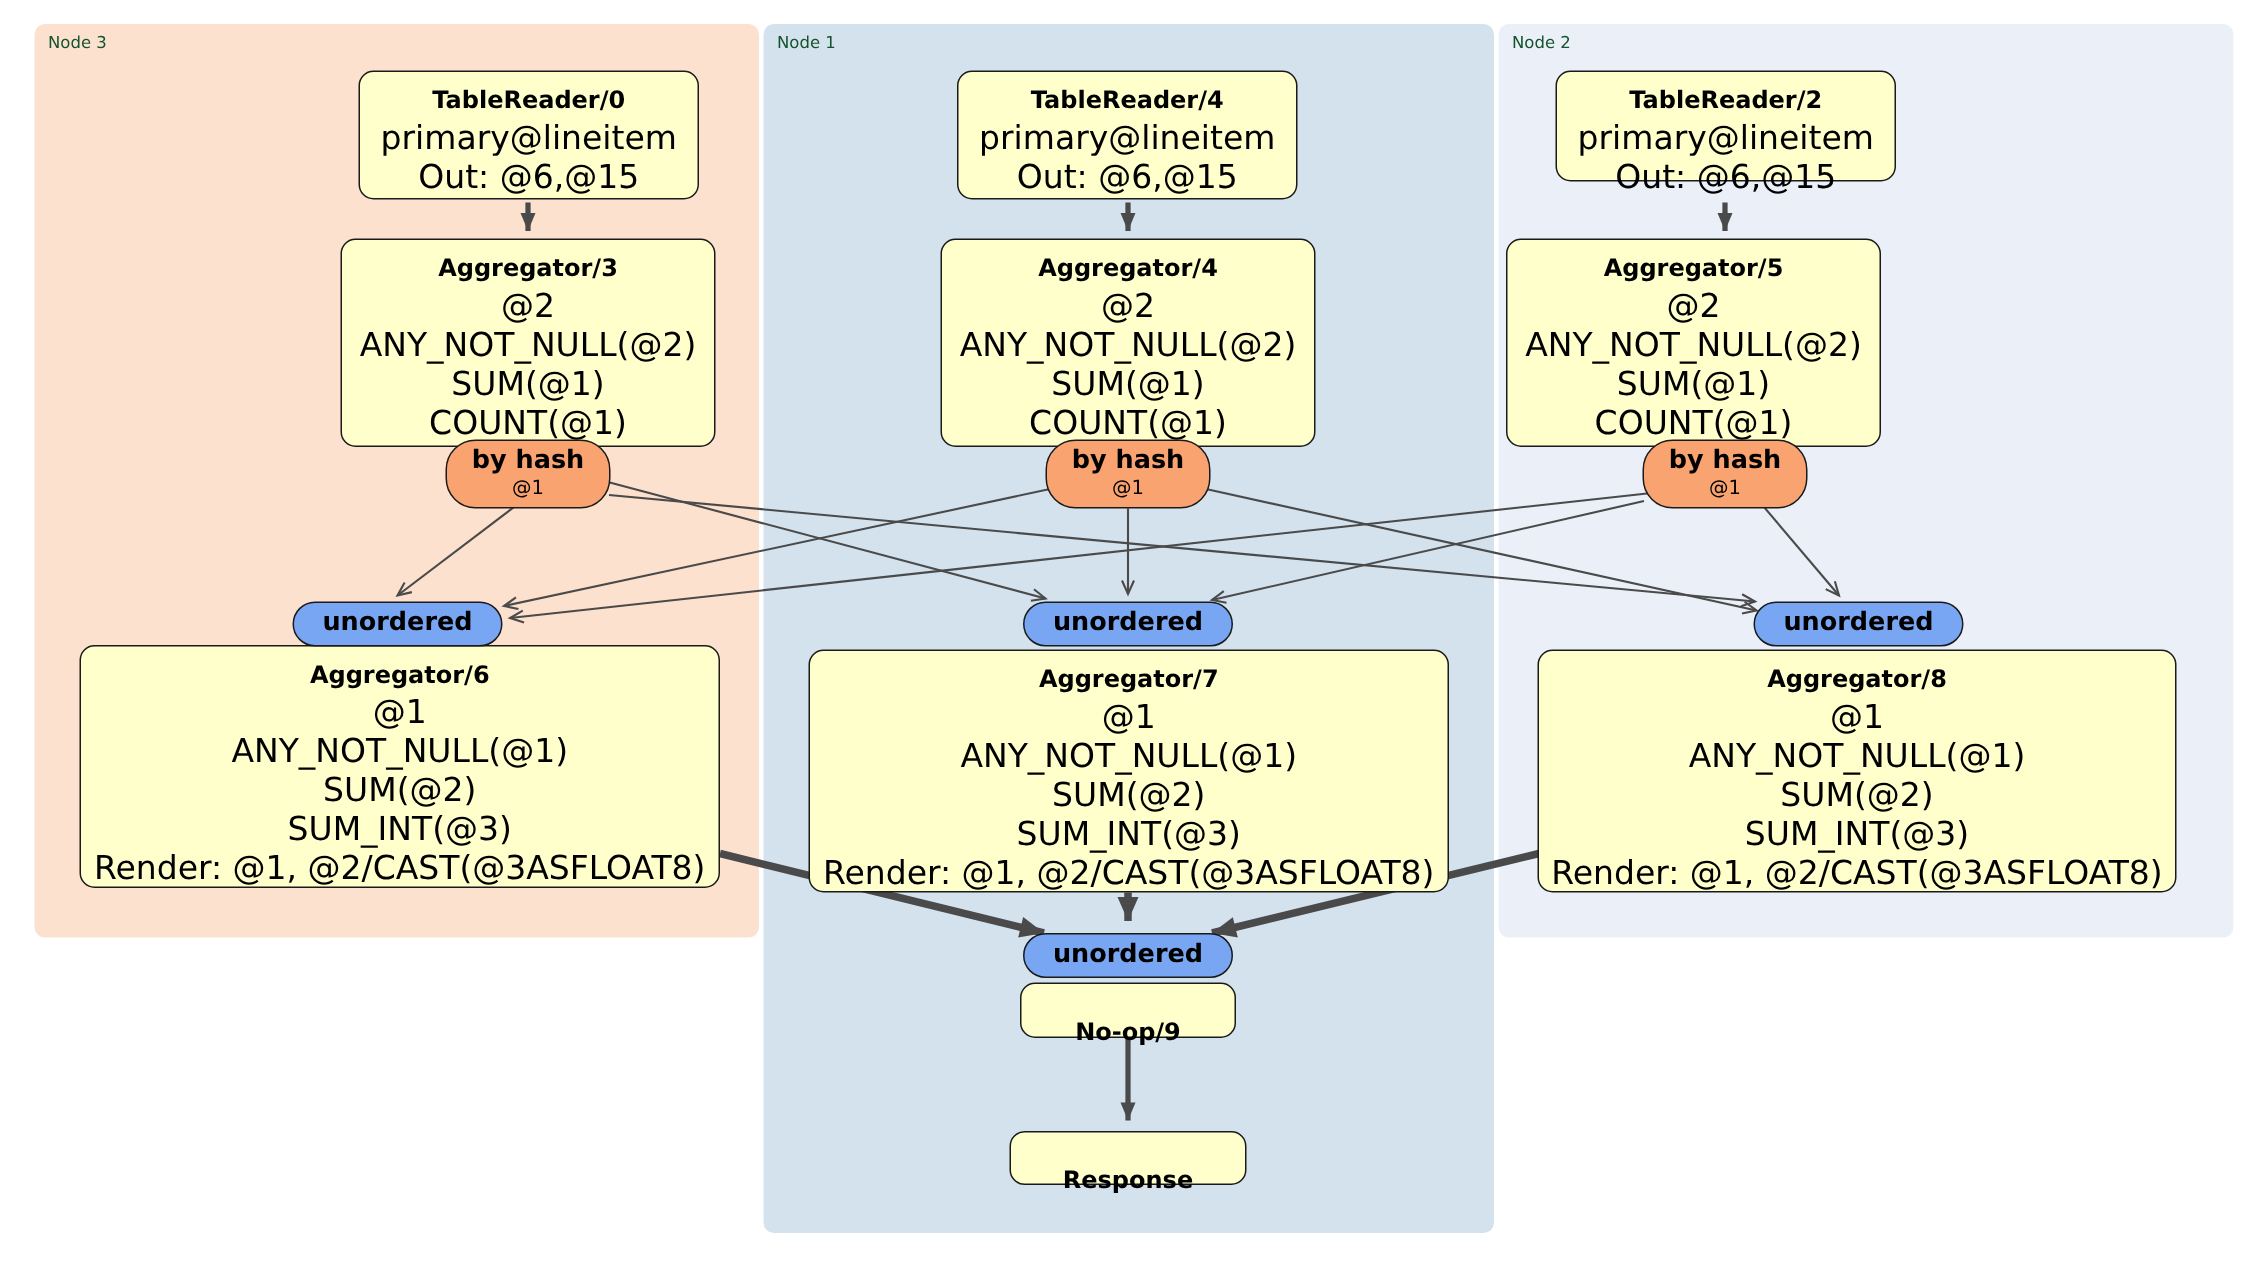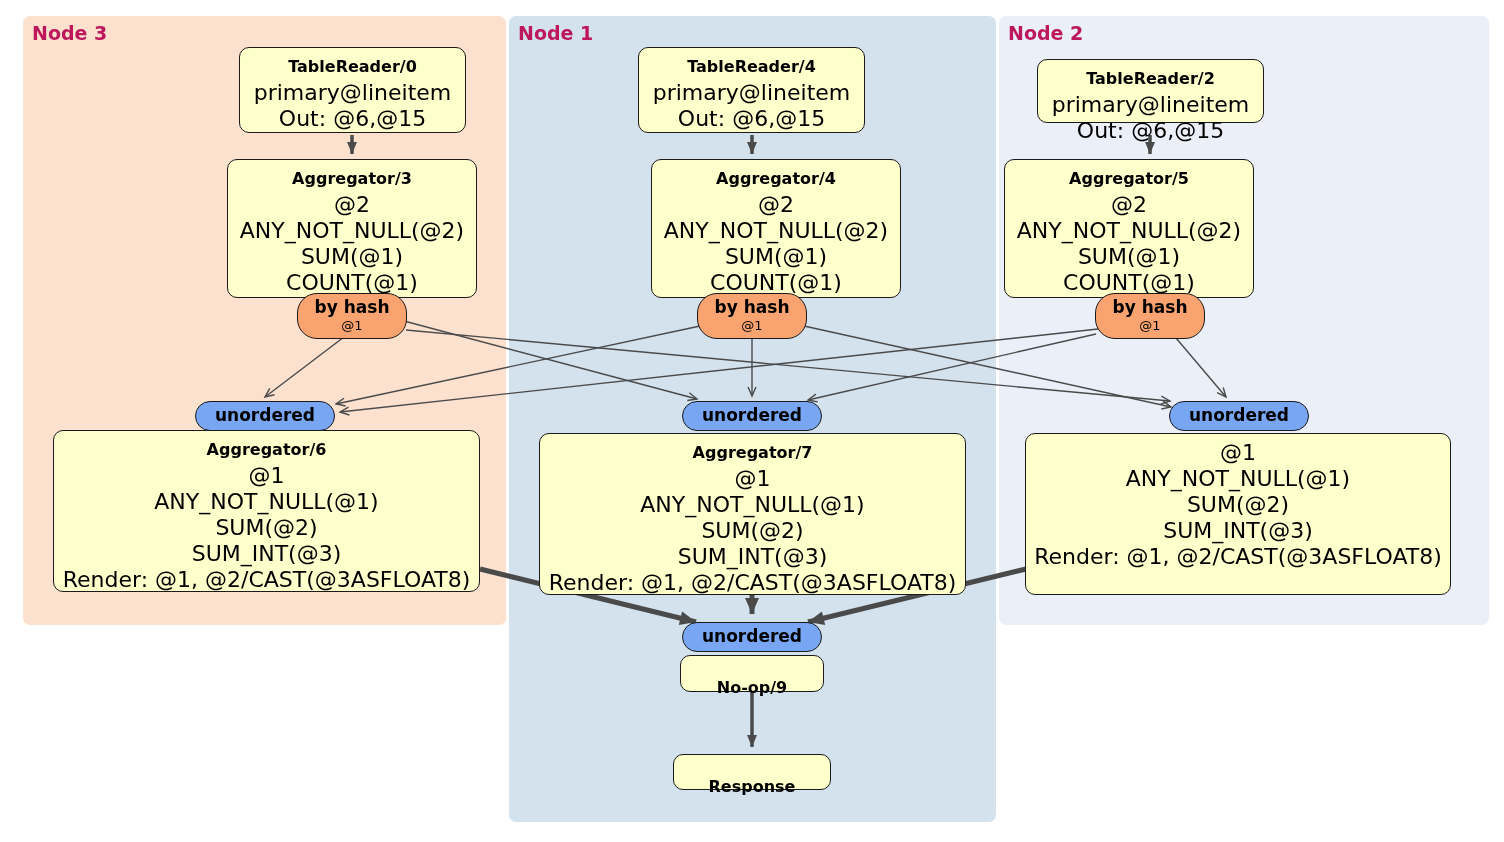--- a/index.html
+++ b/index.html
@@ -5,42 +5,42 @@
   html,body{margin:0;padding:0;background:#ffffff;}
   .canvas{
     position:relative;width:1504px;height:842px;background:#ffffff;
     font-family:"DejaVu Sans","Liberation Sans",sans-serif;color:#000;
     overflow:hidden;
   }
   .region{position:absolute;border-radius:7px;z-index:1;}
   #region-node3{left:23px;top:16px;width:483px;height:609px;}
   #region-node1{left:509px;top:16px;width:487px;height:806px;}
   #region-node2{left:999px;top:16px;width:490px;height:609px;}
-  .region-label{position:absolute;top:6px;left:9px;font-size:19px;color:#be185d;font-weight:bold;}
+  .region-label{position:absolute;top:6px;left:9px;font-size:11px;color:#14532d;}
 
   svg.wires{position:absolute;left:0;top:0;z-index:2;}
   .wire-thin{stroke:#4a4a4a;stroke-width:1.4;fill:none;}
   .wire-medium{stroke:#4a4a4a;stroke-width:3.5;fill:none;}
   .wire-thick{stroke:#4a4a4a;stroke-width:5;fill:none;}
 
   .pbox{
     position:absolute;background:#ffffcc;border:1.7px solid #1a1a1a;
     border-radius:10px;text-align:center;box-sizing:border-box;
     padding-top:6px;z-index:3;
   }
   .pbox .title{font-weight:bold;font-size:16px;line-height:26px;white-space:nowrap;}
   .pbox .line{font-size:22px;line-height:26px;white-space:nowrap;}
   .pbox.single{padding-top:17px;}
   .pbox.single .title{line-height:29px;}
 
   #b-tr0{left:239px;top:47px;width:227px;height:86px;}
   #b-tr1{left:638px;top:47px;width:227px;height:86px;}
-  #b-tr2{left:1037px;top:59px;width:227px;height:64px;}
+  #b-tr2{left:1037px;top:47px;width:227px;height:74px;}
   #b-agg3{left:227px;top:159px;width:250px;height:139px;}
-  #b-agg4{left:627px;top:159px;width:250px;height:139px;margin-left:24px;}
+  #b-agg4{left:627px;top:159px;width:250px;height:139px;}
   #b-agg5{left:1004px;top:159px;width:250px;height:139px;}
   #b-agg6{left:53px;top:430px;width:427px;height:162px;}
   #b-agg7{left:539px;top:433px;width:427px;height:162px;}
   #b-agg8{left:1025px;top:433px;width:426px;height:162px;}
   #b-noop{left:680px;top:655px;width:144px;height:37px;}
   #b-resp{left:673px;top:754px;width:158px;height:36px;}
 
   .router{
     position:absolute;width:110px;height:46px;background:#f9a470;
     border:1.7px solid #1a1a1a;border-radius:20px;text-align:center;
@@ -173,20 +173,21 @@
   </div>
   <div class="pbox" id="b-agg7">
     <div class="title">Aggregator/7</div>
     <div class="line">@1</div>
     <div class="line">ANY_NOT_NULL(@1)</div>
     <div class="line">SUM(@2)</div>
     <div class="line">SUM_INT(@3)</div>
     <div class="line">Render: @1, @2/CAST(@3ASFLOAT8)</div>
   </div>
   <div class="pbox" id="b-agg8">
+    <div class="title">Aggregator/8</div>
     <div class="line">@1</div>
     <div class="line">ANY_NOT_NULL(@1)</div>
     <div class="line">SUM(@2)</div>
     <div class="line">SUM_INT(@3)</div>
     <div class="line">Render: @1, @2/CAST(@3ASFLOAT8)</div>
   </div>
 
   <div class="sync" id="sf">unordered</div>
 
   <div class="pbox single" id="b-noop">

